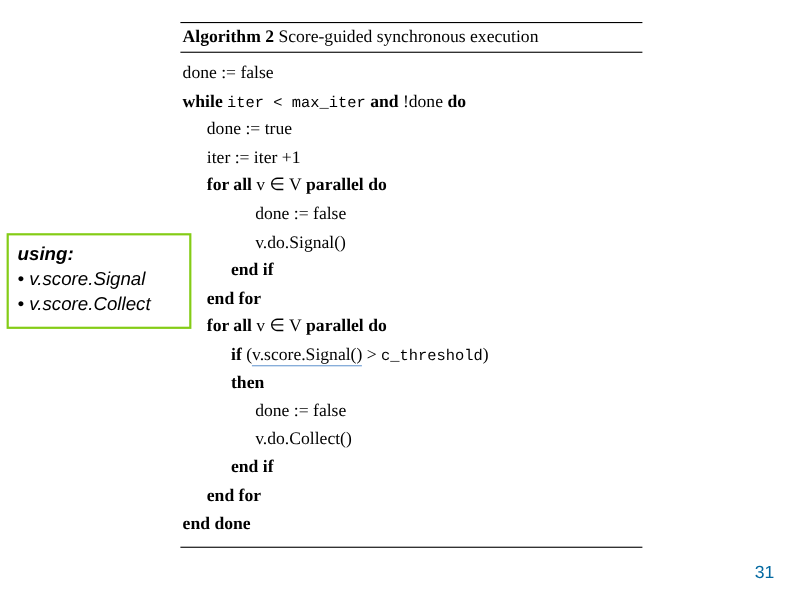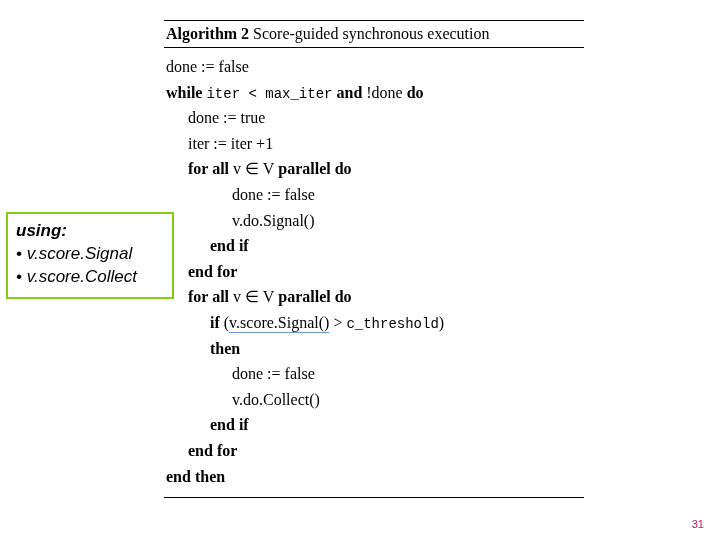--- a/index.html
+++ b/index.html
@@ -53,22 +53,22 @@
     color: #000;
     line-height: 1.35;
   }
   .callout .title { font-weight: bold; font-style: italic; }
   .callout .item { font-style: italic; }
   .page-num {
     position: absolute;
     right: 16px;
     bottom: 10px;
     font-family: Arial, sans-serif;
-    font-size: 11px;
-    color: #be185d;
+    font-size: 16px;
+    color: #0369a1;
   }
 </style>
 </head>
 <body>
 
 <div class="algo-container">
   <div class="algo-header">
     <span class="label">Algorithm 2</span>
     <span>Score-guided synchronous execution</span>
   </div>
@@ -101,21 +101,21 @@
     <div class="ln i2 kw">then</div>
 
     <div class="ln i3"><span>done := false</span></div>
 
     <div class="ln i3"><span>v.do.Collect()</span></div>
 
     <div class="ln i2 kw">end if</div>
 
     <div class="ln i1 kw">end for</div>
 
-    <div class="ln kw">end then</div>
+    <div class="ln kw">end done</div>
 
   </div>
 </div>
 
 <div class="callout">
   <div class="title">using:</div>
   <div class="item">• v.score.Signal</div>
   <div class="item">• v.score.Collect</div>
 </div>
 

